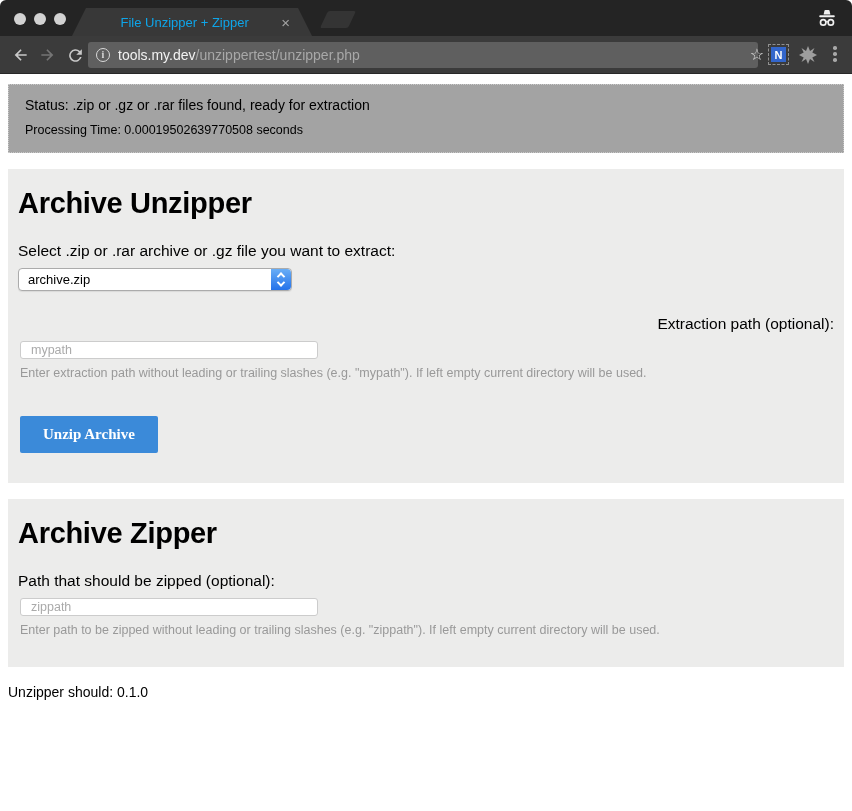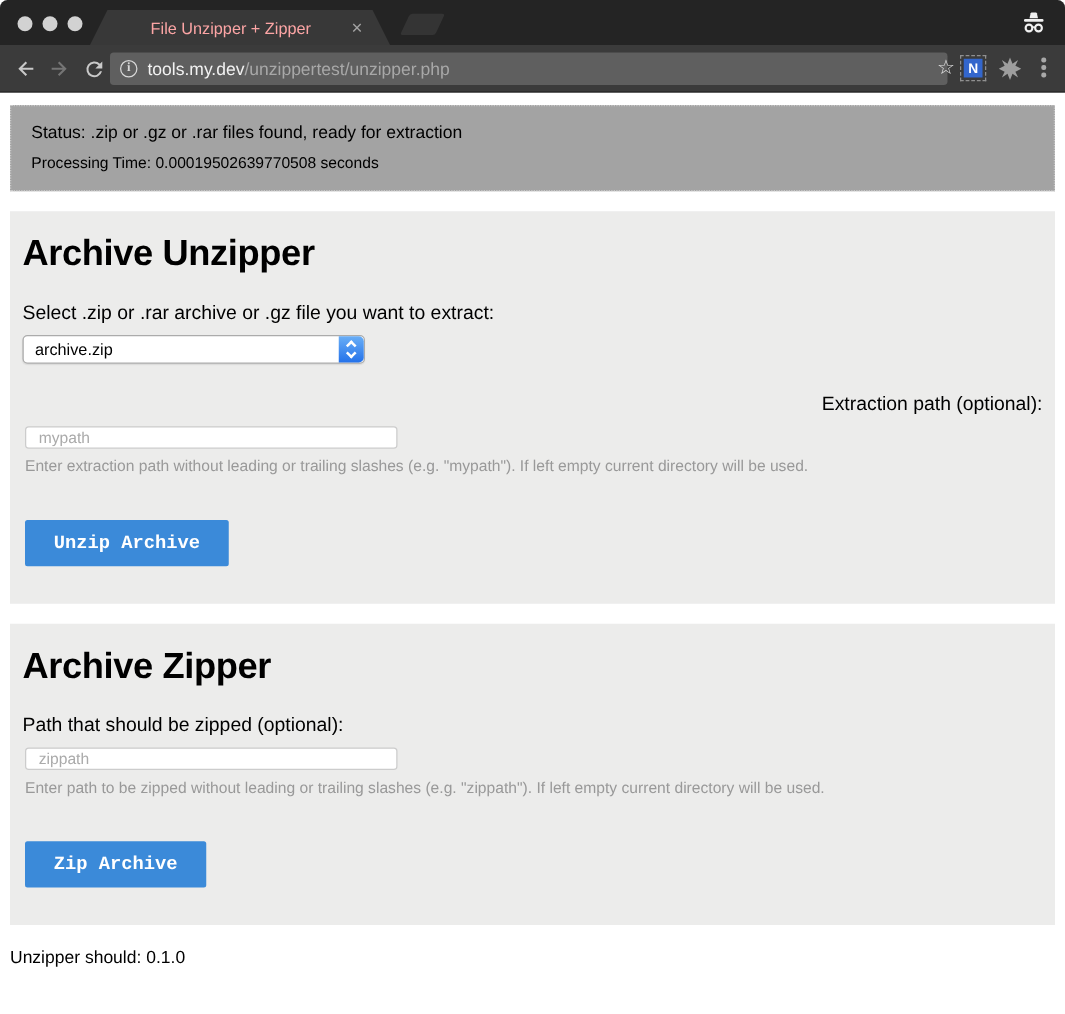--- a/index.html
+++ b/index.html
@@ -7,21 +7,21 @@
   body { font-family: "Liberation Sans", sans-serif; }
   .window { position: relative; width: 852px; height: 811px; background: #fff; overflow: hidden; }
 
   
   .tabstrip { position: relative; height: 36px; background: #242424; border-radius: 6px 6px 0 0; }
   .traffic-lights { position: absolute; left: 14px; top: 13px; display: flex; gap: 8px; }
   .traffic-light { width: 12px; height: 12px; border-radius: 50%; background: #d2d2d2; }
   .tab { position: absolute; left: 72px; bottom: 0; width: 240px; height: 28px; background: #383838;
          clip-path: polygon(0 100%, 14px 0, calc(100% - 14px) 0, 100% 100%);
          display: flex; align-items: center; padding: 0 22px; }
-  .tab-title { flex: 1; text-align: center; color: #fca5a5; font-size: 13px; white-space: nowrap; overflow: hidden; }
+  .tab-title { flex: 1; text-align: center; color: #0ea5e9; font-size: 13px; white-space: nowrap; overflow: hidden; }
   .tab-close { color: #a3a3a3; font-size: 15px; line-height: 1; margin-left: 6px; cursor: default; }
   .newtab-btn { position: absolute; left: 324px; top: 11px; width: 28px; height: 17px; background: #343434;
                 transform: skewX(-25deg); border-radius: 2px; }
   .incognito-icon { position: absolute; right: 14px; top: 9px; }
 
   
   .toolbar { position: relative; height: 38px; background: #3b3b3b; border-bottom: 1px solid #282828; }
   .nav-btn { position: absolute; top: 8px; width: 22px; height: 22px; display: flex; align-items: center; justify-content: center; }
   .btn-back { left: 9px; } .btn-forward { left: 37px; } .btn-reload { left: 64px; }
   .omnibox { position: absolute; left: 88px; top: 6px; width: 670px; height: 26px; background: #5f5f5f;
@@ -63,21 +63,21 @@
   .chev-down { transform: rotate(135deg) translate(-1px, 1px); }
 
   .text-input { display: block; width: 298px; height: 18px; margin: 0 0 0 2px; border: 1px solid #ccc;
                 border-radius: 3px; padding: 0 10px; font-size: 12.5px; font-family: "Liberation Sans", sans-serif;
                 color: #333; background: #fff; outline: none; }
   .text-input::placeholder { color: #aaa; }
   .help-text { font-size: 12.5px; color: #999; margin: 7px 0 0 2px; }
 
   .submit-btn { display: inline-block; margin: 36px 0 0 2px; background: #3b8ad9; color: #fff; border: none;
                 border-radius: 2px; font-size: 15px; font-weight: bold; padding: 10px 23px;
-                font-family: Liberation Mono, monospace; cursor: pointer; }
+                font-family: Liberation Serif, serif; cursor: pointer; }
 
   .footer-text { font-size: 14px; margin: 17px 0 0 0; }
 </style>
 </head>
 <body>
 
 <div class="window">
 
   <div class="tabstrip">
     <div class="traffic-lights">
@@ -159,19 +159,18 @@
       <input class="text-input" type="text" placeholder="mypath" style="">
       <p class="help-text">Enter extraction path without leading or trailing slashes (e.g. "mypath"). If left empty current directory will be used.</p>
       <button class="submit-btn">Unzip Archive</button>
     </div>
 
     <div class="section">
       <h1>Archive Zipper</h1>
       <label class="field-label">Path that should be zipped (optional):</label>
       <input class="text-input" type="text" placeholder="zippath" style="">
       <p class="help-text">Enter path to be zipped without leading or trailing slashes (e.g. "zippath"). If left empty current directory will be used.</p>
-      <button class="submit-btn">Zip Archive</button>
     </div>
 
     <p class="footer-text">Unzipper should: 0.1.0</p>
   </div>
 
 </div>
 
 </body></html>

